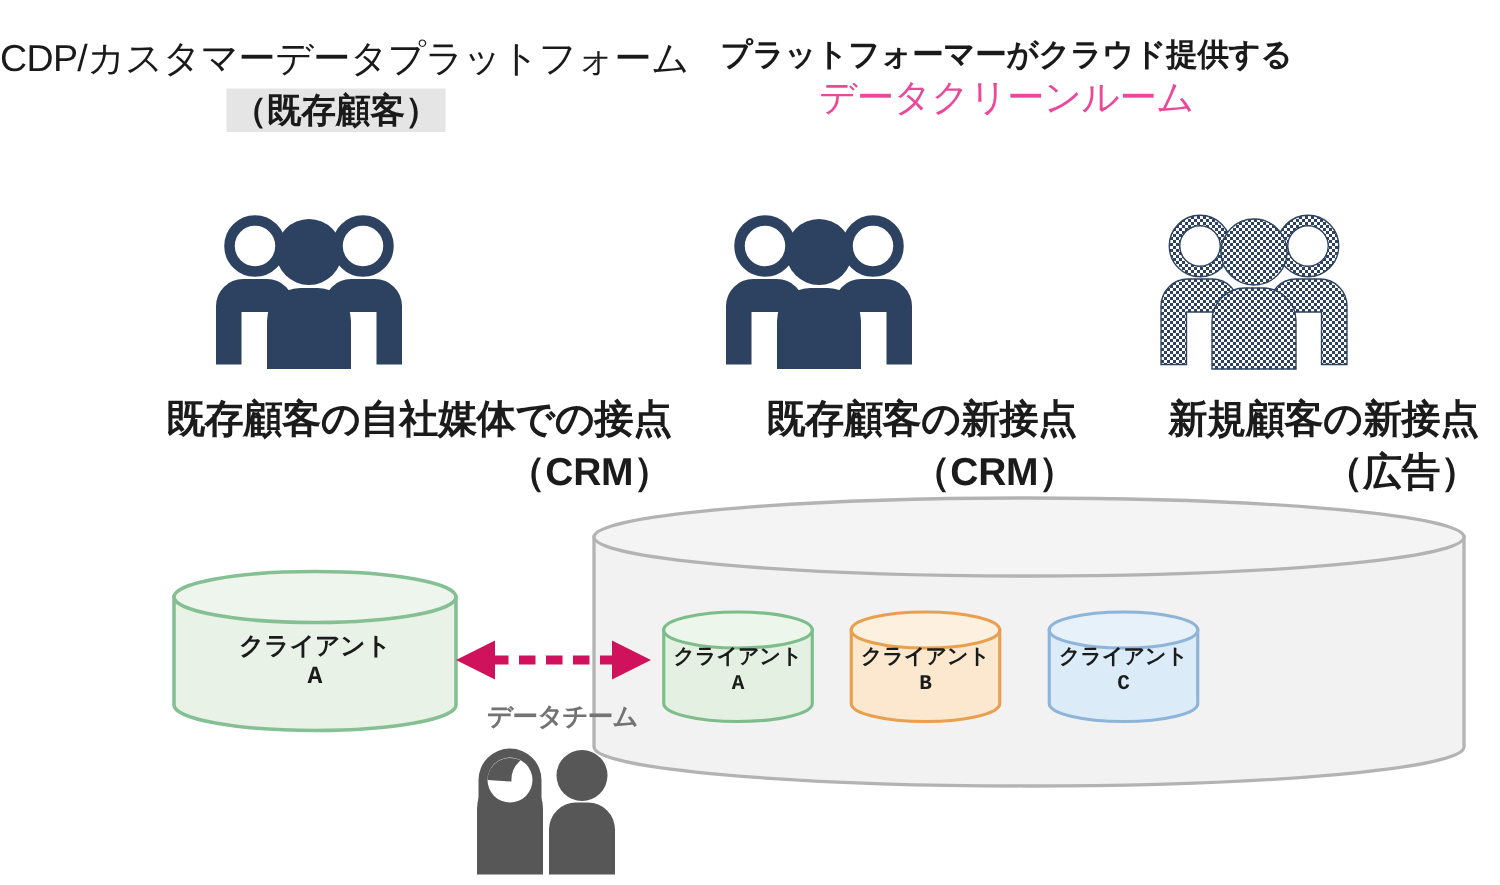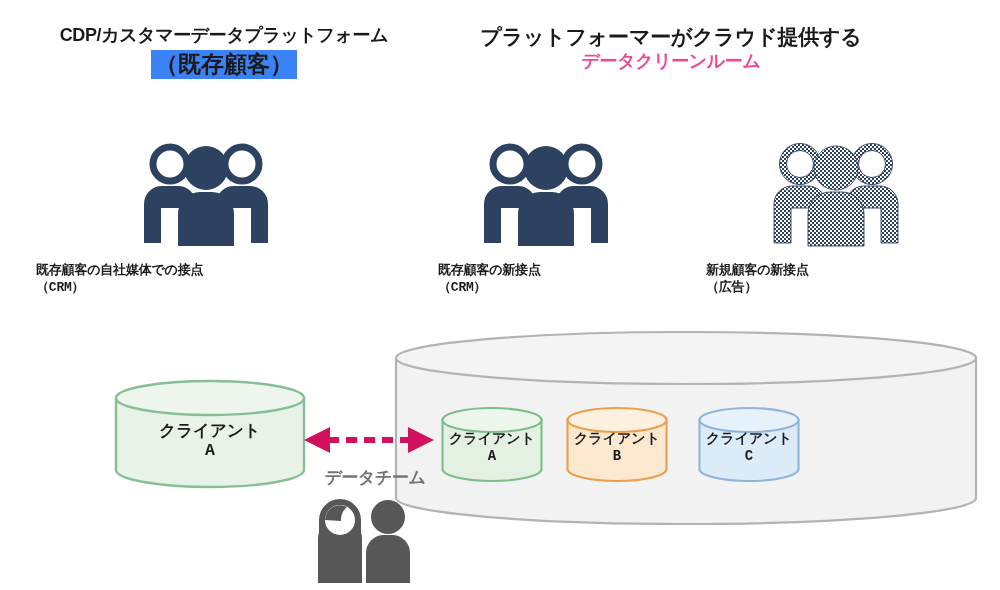--- a/index.html
+++ b/index.html
@@ -6,38 +6,38 @@
   body{
     width:1000px;height:590px;position:relative;overflow:hidden;
     font-family:"Liberation Sans","DejaVu Sans",sans-serif;
     color:#1a1a1a;
   }
   .abs{position:absolute;}
 
   
   .hdr{ text-align:center; line-height:1.26; }
   .hdr .l1{ font-size:21px; font-weight:bold; letter-spacing:-0.2px; white-space:nowrap;}
-  .hdr .l2{ font-size:18px; font-weight:bold; letter-spacing:-0.4px; white-space:nowrap;}
+  .hdr .l2{ font-size:25px; font-weight:normal; letter-spacing:-0.4px; white-space:nowrap;}
   .hdr .l3{ font-size:23px; font-weight:bold; margin-top:3px; }
-  .hl{ background:#3b82f6; padding:1px 4px 2px 4px; }
+  .hl{ background:#e5e5e5; padding:1px 4px 2px 4px; }
   .magenta{ color:#ec4899; }
 
   #hdr-left{ left:0px; top:24px; width:448px; }
   #hdr-right{ left:446px; top:24px; width:450px; }
 
   
   .people-icon{ display:block; }
 
   #icon-left{ left:138px; top:138px; }
   #icon-mid{  left:478px; top:138px; }
   #icon-right{left:768px; top:138px; }
 
   
-  .cap{ text-align:left; font-size:13px; font-weight:bold; line-height:1.34;
-        color:#1b1b1b; white-space:nowrap; letter-spacing:-0.2px;font-family:Liberation Mono, monospace;}
+  .cap{ text-align:right; font-size:26px; font-weight:bold; line-height:1.34;
+        color:#1b1b1b; white-space:nowrap; letter-spacing:-0.2px;}
   #cap-left { left:36px;  top:262px; width:412px; }
   #cap-mid  { left:438px; top:262px; width:280px; }
   #cap-right{ left:706px; top:262px; width:280px; }
 
   
   #big-cyl{ left:392px; top:330px; }
 
   
   .cyl-label{
     position:absolute; left:0; right:0; text-align:center;

